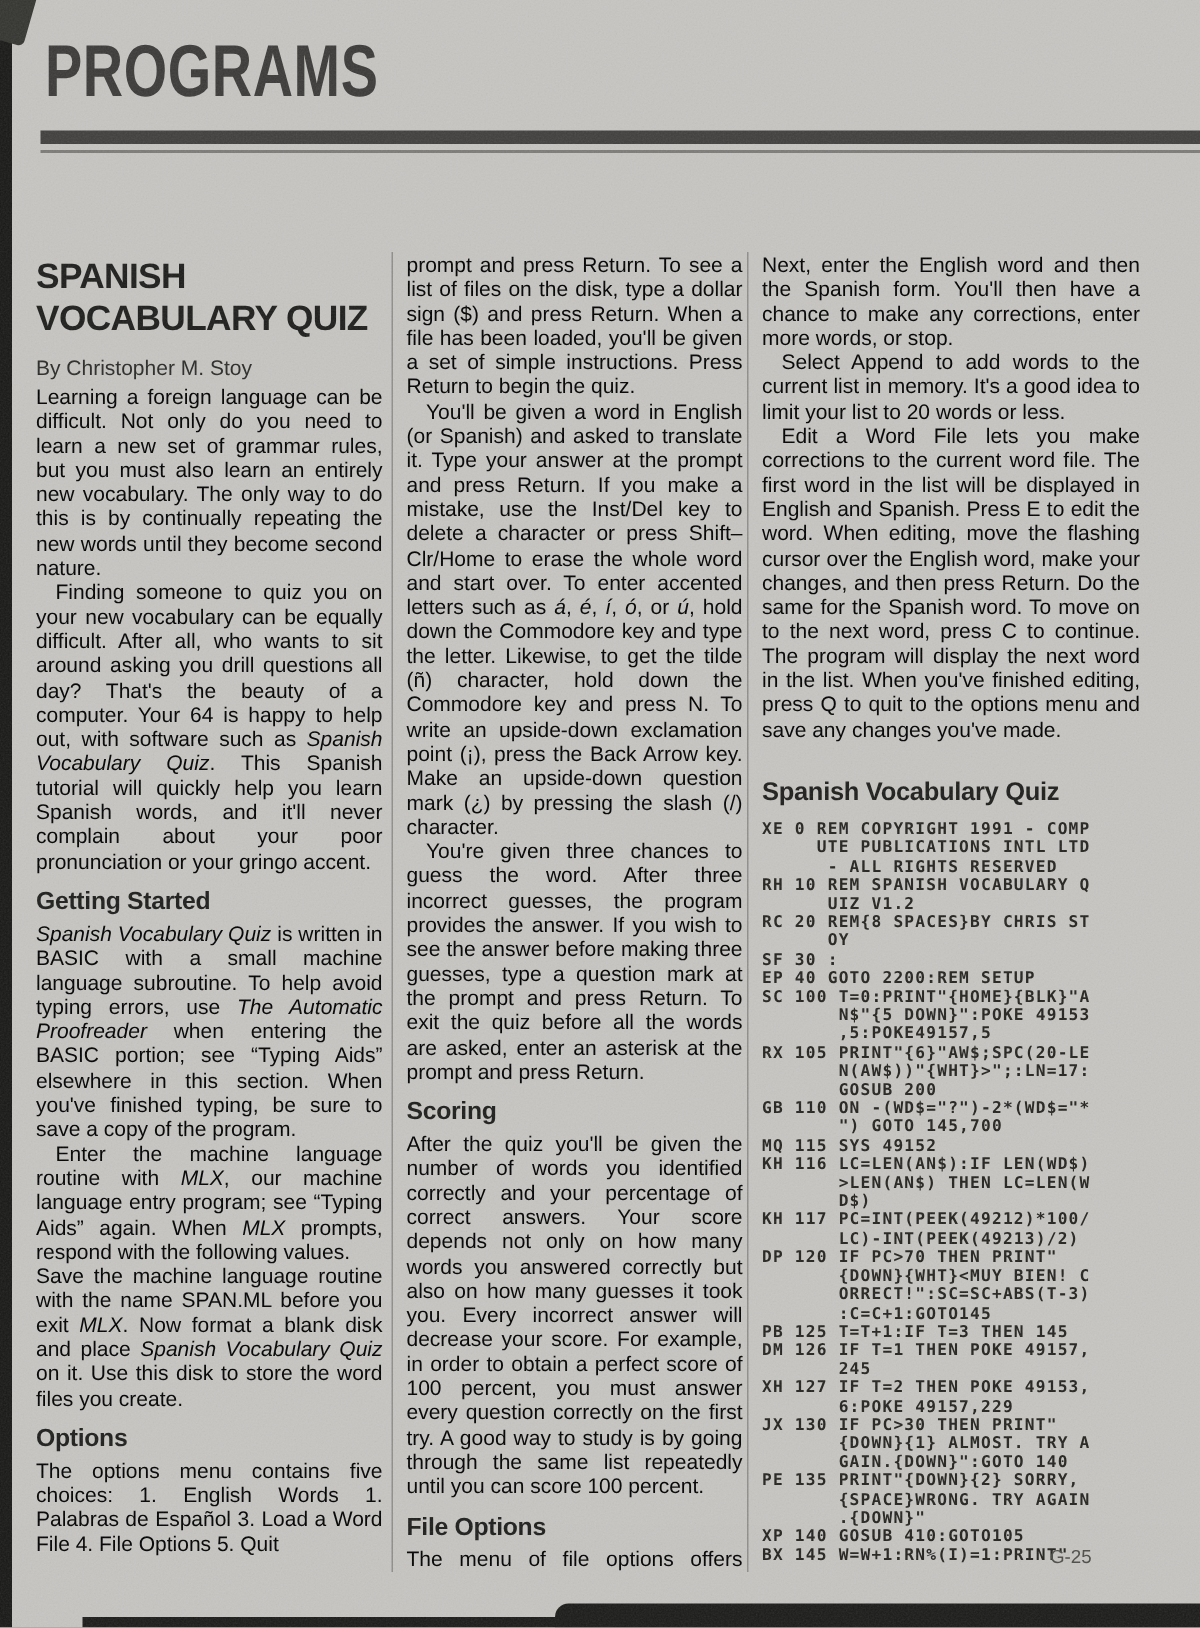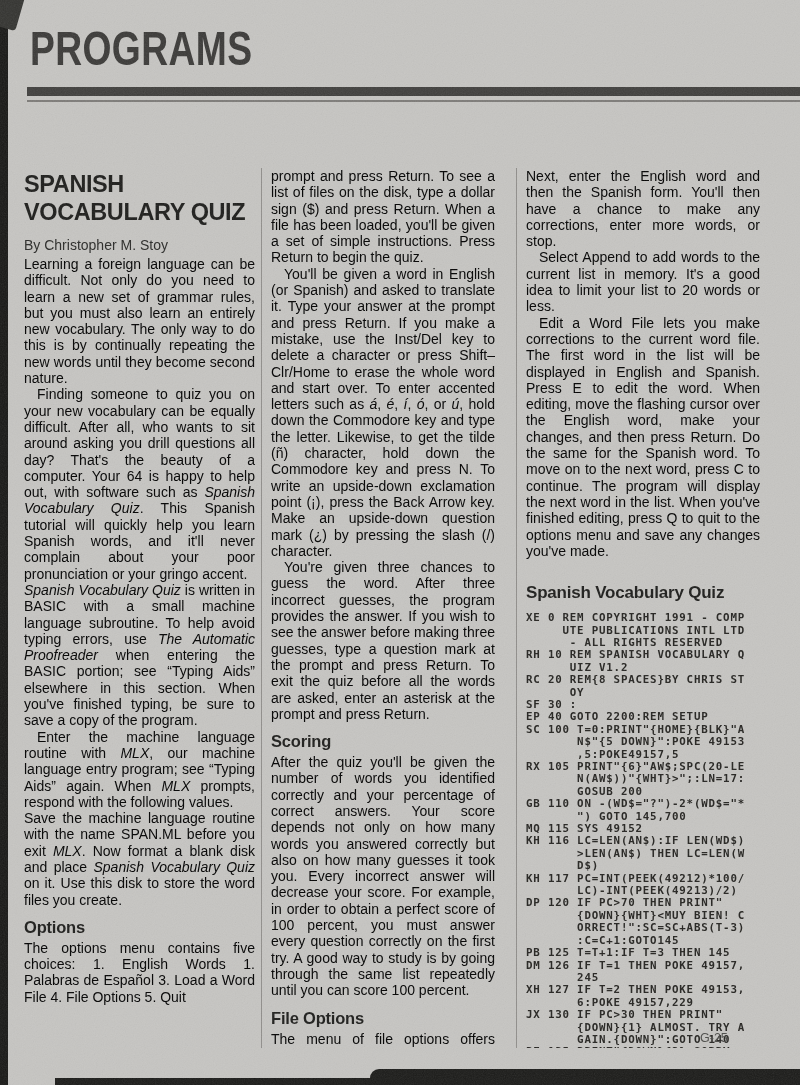--- a/index.html
+++ b/index.html
@@ -16,21 +16,21 @@
   .masthead-text{position:absolute;left:30px;top:20px;display:inline-block;
         font-size:49px;font-weight:700;color:#3b3a38;letter-spacing:0.5px;
         transform:scaleX(0.76);transform-origin:left top;white-space:nowrap;}
   .rule-thick{position:absolute;left:27px;top:87px;right:0;height:9px;background:#403f3d;}
   .rule-thin{position:absolute;left:27px;top:100px;right:0;height:2px;background:#7d7b78;}
   
   .content{position:absolute;left:24px;top:168px;width:736px;height:880px;display:flex;overflow:hidden;}
   .col{overflow:hidden;}
   .col1{width:231px;padding-right:3px;}
   .col2{width:224px;border-left:1px solid #908e8b;margin-left:3px;padding-left:9px;padding-right:3px;}
-  .col3{flex:1;border-left:1px solid #908e8b;margin-left:18px;padding-left:9px;}
+  .col3{flex:1;border-left:1px solid #908e8b;margin-left:0;padding-left:9px;}
   
   .article-title{font-size:23.5px;line-height:28px;font-weight:700;color:#1d1d1b;
                  letter-spacing:-0.4px;margin:2px 0 10px;}
   .byline{font-size:14px;line-height:18px;color:#2a2a28;margin-bottom:2px;}
   .para{font-size:14px;line-height:16.3px;text-align:justify;color:#000000;}
   .para.indent{text-indent:13px;}
   .h2{font-size:16.5px;font-weight:700;color:#1d1d1b;margin:10px 0 3px;letter-spacing:-0.2px;}
   .addr-block{margin:13px 0 15px;}
   .addr-line{font-size:12.5px;font-weight:700;line-height:16px;color:#201f1d;}
   .num-list{margin:15px 0 15px;padding-left:4px;}
@@ -51,20 +51,21 @@
   <span class="masthead-text">PROGRAMS</span>
   <div class="rule-thick"></div>
   <div class="rule-thin"></div>
 
   <div class="content">
     <div class="col col1">
         <div class="article-title">SPANISH VOCABULARY QUIZ</div>
         <div class="byline">By Christopher M. Stoy</div>
         <div class="para">Learning a foreign language can be difficult. Not only do you need to learn a new set of grammar rules, but you must also learn an entirely new vocabulary. The only way to do this is by continually repeating the new words until they become second nature.</div>
         <div class="para indent">Finding someone to quiz you on your new vocabulary can be equally difficult. After all, who wants to sit around asking you drill questions all day? That's the beauty of a computer. Your 64 is happy to help out, with software such as <i>Spanish Vocabulary Quiz</i>. This Spanish tutorial will quickly help you learn Spanish words, and it'll never complain about your poor pronunciation or your gringo accent.</div>
+        <div class="h2">Getting Started</div>
         <div class="para"><i>Spanish Vocabulary Quiz</i> is written in BASIC with a small machine language subroutine. To help avoid typing errors, use <i>The Automatic Proofreader</i> when entering the BASIC portion; see “Typing Aids” elsewhere in this section. When you've finished typing, be sure to save a copy of the program.</div>
         <div class="para indent">Enter the machine language routine with <i>MLX</i>, our machine language entry program; see “Typing Aids” again. When <i>MLX</i> prompts, respond with the following values.</div>
         <div class="para">Save the machine language routine with the name SPAN.ML before you exit <i>MLX</i>. Now format a blank disk and place <i>Spanish Vocabulary Quiz</i> on it. Use this disk to store the word files you create.</div>
         <div class="h2">Options</div>
         <div class="para">The options menu contains five choices: 1. English Words 1. Palabras de Español 3. Load a Word File 4. File Options 5. Quit</div>
       </div>
     <div class="col col2">
         <div class="para">prompt and press Return. To see a list of files on the disk, type a dollar sign ($) and press Return. When a file has been loaded, you'll be given a set of simple instructions. Press Return to begin the quiz.</div>
         <div class="para indent">You'll be given a word in English (or Spanish) and asked to translate it. Type your answer at the prompt and press Return. If you make a mistake, use the Inst/Del key to delete a character or press Shift–Clr/Home to erase the whole word and start over. To enter accented letters such as <i>á</i>, <i>é</i>, <i>í</i>, <i>ó</i>, or <i>ú</i>, hold down the Commodore key and type the letter. Likewise, to get the tilde (ñ) character, hold down the Commodore key and press N. To write an upside-down exclamation point (¡), press the Back Arrow key. Make an upside-down question mark (¿) by pressing the slash (/) character.</div>
         <div class="para indent">You're given three chances to guess the word. After three incorrect guesses, the program provides the answer. If you wish to see the answer before making three guesses, type a question mark at the prompt and press Return. To exit the quiz before all the words are asked, enter an asterisk at the prompt and press Return.</div>

